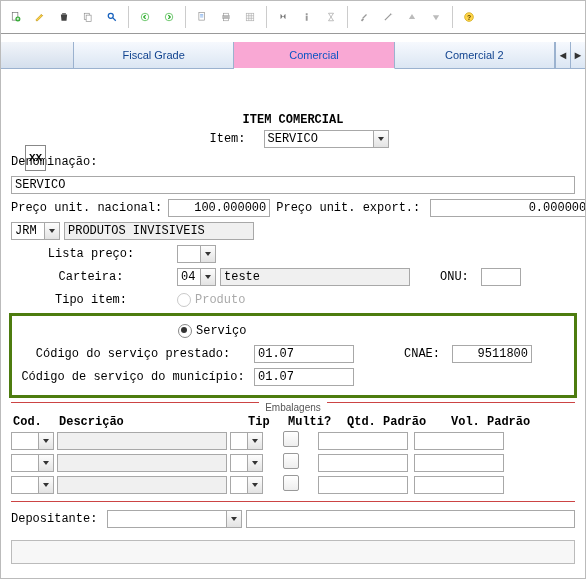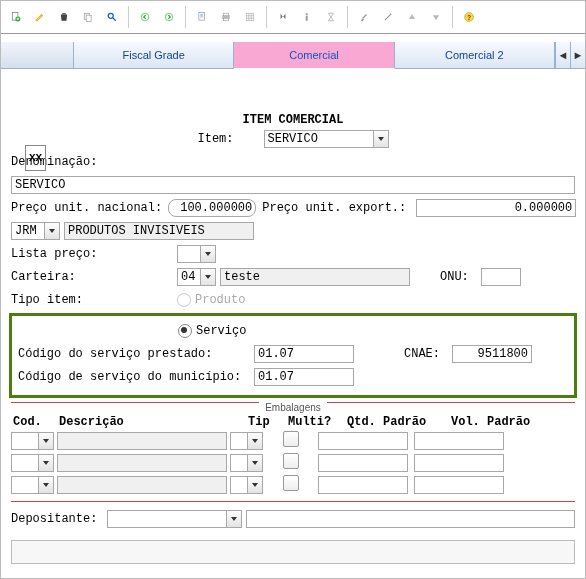--- a/index.html
+++ b/index.html
@@ -12,21 +12,21 @@
 .tab{flex:1;border-right:1px solid #9bb2cf;display:flex;align-items:center;justify-content:center;font-size:11px;color:#11438f;background:linear-gradient(#f6f9fe,#dbe6f3);cursor:pointer}
 .tab.empty{flex:0 0 72px;background:linear-gradient(#f2f5fa,#d4dfed)}
 .tab.active{background:#f9a8d4;color:#0b55c4;font-weight:normal;border-bottom:1px solid #fff;margin-bottom:-1px}
 .tab-arrows{display:flex;border-left:1px solid #9bb2cf}
 .tab-arrow{width:14px;display:flex;align-items:center;justify-content:center;background:linear-gradient(#f6f9fe,#dbe6f3);border-right:1px solid #9bb2cf;cursor:pointer;color:#333}
 .tab-arrow:last-child{border-right:none}
 .content{padding:4px 10px 10px 10px}
 .form-title{text-align:center;font-family:"Courier New",monospace;font-weight:bold;font-size:12px;margin-top:40px}
 .form{font-family:"Courier New",monospace;font-size:12px}
 .row{display:flex;align-items:center;min-height:22px;margin:1px 0}
-.lbl{text-align:left;padding-right:6px;white-space:pre}
+.lbl{text-align:center;padding-right:6px;white-space:pre}
 input.field{font-family:"Courier New",monospace;font-size:12px;height:18px;border:1px solid #a8a8a8;background:#fff;padding:0 3px;box-sizing:border-box}
 input.field.ro{background:#f0f0f0}
 .pick{width:16px;height:18px;border:1px solid #a8a8a8;background:linear-gradient(#fdfdfd,#e3e3e3);display:flex;align-items:center;justify-content:center;cursor:pointer;box-sizing:border-box;margin-left:-1px}
 .radio{width:12px;height:12px;border:1px solid #888;border-radius:50%;display:inline-block;margin-right:4px;vertical-align:middle;position:relative}
 .radio.sel::after{content:"";position:absolute;left:2px;top:2px;width:6px;height:6px;border-radius:50%;background:#333}
 .radio.dis{opacity:.45}
 .highlight-box{border:3px solid #4d7c0f;padding:3px 6px 6px 6px;margin:2px -2px 4px -2px}
 .section-head{display:flex;align-items:flex-start;margin-top:4px}
 .section-head .line{flex:1;height:1px;background:#c44}
 .section-head .title{font-family:Verdana,Arial,sans-serif;font-size:10px;color:#555;padding:0 6px}
@@ -186,21 +186,21 @@
 
     <div class="row">
         <span class="lbl">Denominação:</span>
       </div>
     <div class="row">
         <input class="field" style="width: 100%;" value="SERVICO">
       </div>
 
     <div class="row">
       <span class="lbl" style="width:160px">Preço unit. nacional:</span>
-      <input class="field" style="width: 88px; text-align: right; border-radius: 8px;" value="100.000000">
+      <input class="field" style="width: 102px; text-align: right;" value="100.000000">
       <span class="lbl" style="padding-left:6px">Preço unit. export.:</span>
       <input class="field" style="flex: 1 1 0%; text-align: right; margin-left: 4px;" value="0.000000">
     </div>
 
     <div class="row">
       <input class="field" style="width: 34px;" value="JRM">
       <span class="pick">
           <svg width="8" height="8" viewBox="0 0 8 8">
             <path d="M1 2h6L4 6z" fill="#333"></path>
           </svg>

